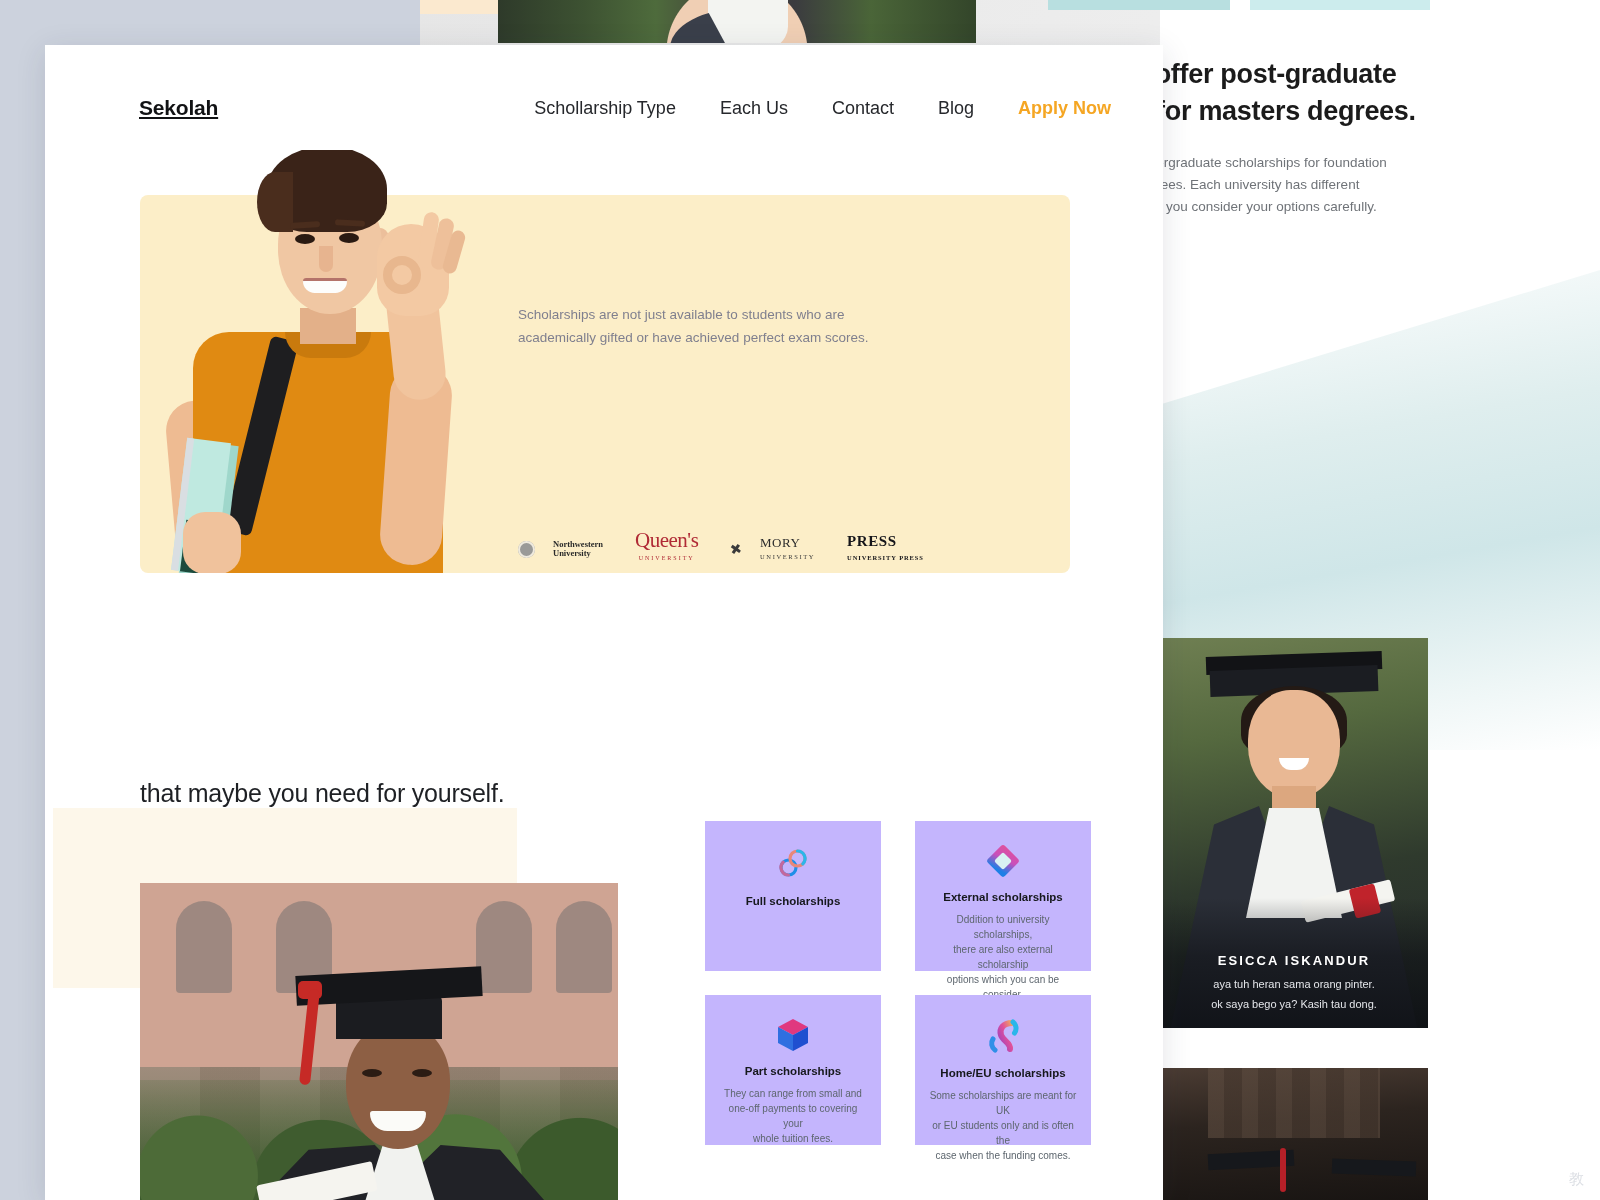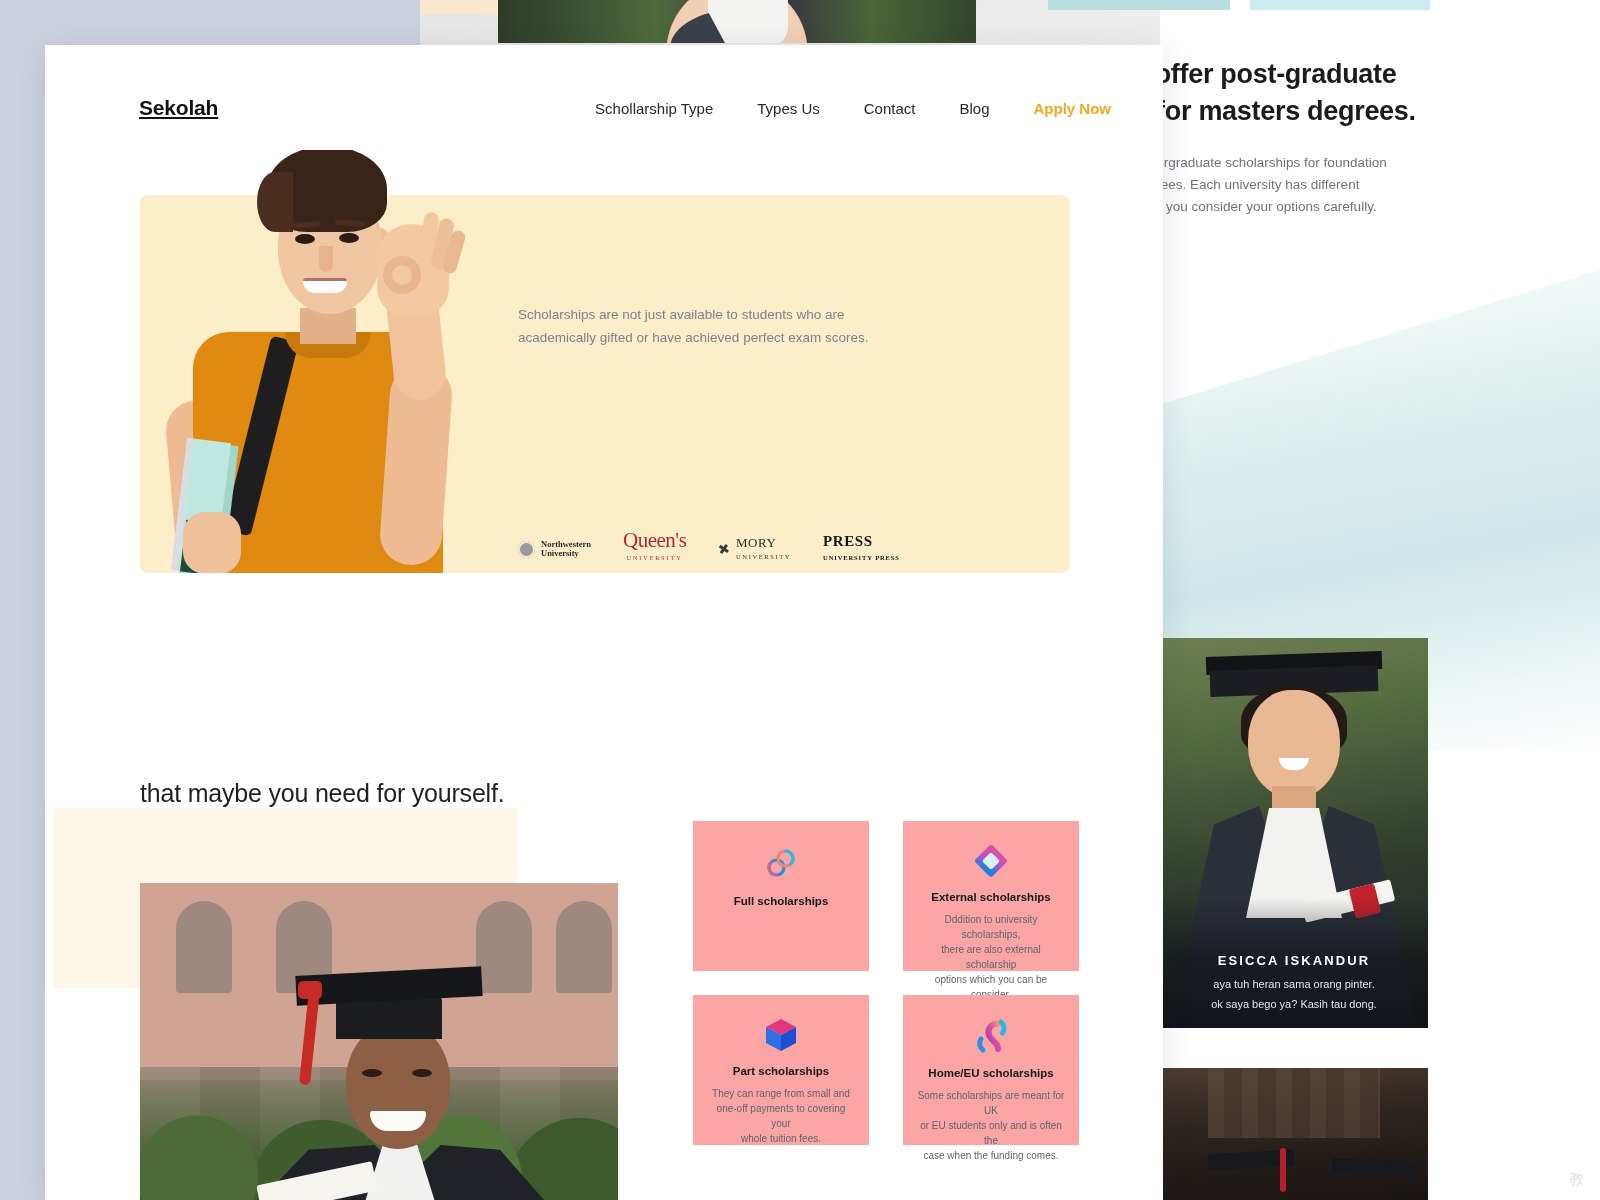--- a/index.html
+++ b/index.html
@@ -119,21 +119,21 @@
     background:#ffffff; overflow:hidden;
     box-shadow:0 6px 28px rgba(40,48,70,.13);
   }
 
   
   .nav { position:absolute; left:0; top:0; width:100%; height:126px; display:flex; align-items:center; }
   .brand {
     position:absolute; left:94px; font-size:21px; font-weight:700; color:#111214; letter-spacing:-.2px;
   }
   .nav-links { position:absolute; right:52px; display:flex; align-items:center; gap:44px; }
-  .nav-link { font-size:15px; color:#26282c; text-decoration:none; white-space:nowrap; }
+  .nav-link { font-size:18px; color:#26282c; text-decoration:none; white-space:nowrap; }
   .nav-link.cta { color:#f5a623; font-weight:700; }
 
   
   .hero {
     position:absolute; left:95px; top:150px; width:930px; height:378px;
     background:#fceec8; border-radius:8px;
   }
   .hero-photo { position:absolute; left:100px; top:105px; width:340px; height:423px; overflow:hidden; }
   .student{position:absolute;left:0;top:0;width:340px;height:423px;}
   .st-hair{position:absolute;left:122px;top:-4px;width:120px;height:86px;background:#3a2318;border-radius:54% 54% 36% 36%;}
@@ -164,21 +164,21 @@
   .st-hand-l{position:absolute;left:38px;top:362px;width:58px;height:62px;background:#f0c29c;border-radius:22px;}
 
   .hero-text { position:absolute; left:378px; top:80px; width:470px; }
   .hero-title {
     font-size:31px; line-height:47px; font-weight:700; color:#353257; letter-spacing:-.4px;
   }
   .hero-sub {
     margin-top:28px; font-size:13.5px; line-height:23px; color:#7f7f8e;
   }
   .logo-row { position:absolute; left:378px; top:335px; display:flex; align-items:center; gap:32px; }
-  .logo { display:flex; align-items:center; gap:6px; }
+  .logo { display:flex; align-items:center; gap:18px; }
   .nw-seal { width:17px;height:17px;border-radius:50%;background:#9a9a98;
              box-shadow:inset 0 0 0 2px #efeade; }
   .nw-txt { font-family:"Liberation Serif", serif; font-size:8.5px; line-height:9.5px; color:#2a2a2a; font-weight:700; }
   .queens { font-family:"Liberation Serif", serif; font-size:21px; color:#b02a35; line-height:20px; letter-spacing:-.5px; }
   .queens small { display:block; font-size:6px; letter-spacing:2px; color:#b02a35; text-align:center; margin-top:-2px;}
   .mory-mark { font-size:14px; color:#3a3a3a; transform:rotate(-10deg); }
   .mory { font-family:"Liberation Serif", serif; font-size:13px; color:#2b2b2b; line-height:13px; letter-spacing:.5px; }
   .mory small { display:block; font-size:6.5px; letter-spacing:1.6px; color:#3c3c3c; text-align:center; margin-top:1px; }
   .oxford { font-family:"Liberation Serif", serif; font-size:15px; font-weight:700; color:#15151a; line-height:15px; letter-spacing:.6px; }
   .oxford small { display:block; font-size:6.5px; letter-spacing:.9px; margin-top:1px; }
@@ -215,22 +215,22 @@
   .gp-eye-l{position:absolute;left:222px;top:186px;width:20px;height:8px;background:#2b1c14;border-radius:50%;}
   .gp-eye-r{position:absolute;left:272px;top:186px;width:20px;height:8px;background:#2b1c14;border-radius:50%;}
   .gp-smile{position:absolute;left:230px;top:228px;width:56px;height:20px;background:#fbfbf8;border-radius:4px 4px 26px 26px;}
   .gp-gown{position:absolute;left:96px;top:262px;width:330px;height:80px;background:#212227;clip-path:polygon(0 100%,22% 6%,42% 0,52% 40%,62% 0,80% 6%,100% 100%);}
   .gp-shirt{position:absolute;left:224px;top:262px;width:72px;height:60px;background:#f1f2ef;clip-path:polygon(26% 0,74% 0,100% 100%,0 100%);}
   .gp-paper{position:absolute;left:118px;top:290px;width:118px;height:30px;background:#f5f4ef;transform:rotate(-12deg);border-radius:3px;}
 
   
   .cards { position:absolute; left:648px; top:776px; display:grid; grid-template-columns:176px 176px; gap:24px 34px; }
   .card {
-    width:176px; height:150px; background:#fca5a5; padding:22px 14px 0;
-    display:flex; flex-direction:column; align-items:center;
+    width:176px; height:150px; background:#c4b5fd; padding:22px 14px 0;
+    display:flex; flex-direction:column; align-items:center;margin-left:12px;
   }
   .card-icon { width:40px; height:40px; display:flex; align-items:center; justify-content:center; }
   .card-title { margin-top:12px; font-size:11.5px; font-weight:700; color:#16181c; }
   .card-desc { margin-top:9px; font-size:10px; line-height:15px; color:#5d666e; text-align:center; }
 </style>
 </head>
 <body>
 
 <div id="bg-layer">
   <div class="bg-sheet"></div>
@@ -287,21 +287,21 @@
     <span class="wm-cn">教</span>
   </div>
 </div>
 
 <div id="sheet">
 
   <div class="nav">
     <a class="brand" href="#">Sekolah</a>
     <nav class="nav-links">
       <a class="nav-link" href="#">Schollarship Type</a>
-      <a class="nav-link" href="#">Types Us</a>
+      <a class="nav-link" href="#">Each Us</a>
       <a class="nav-link" href="#">Contact</a>
       <a class="nav-link" href="#">Blog</a>
       <a class="nav-link cta" href="#">Apply Now</a>
     </nav>
   </div>
 
   <div class="hero">
     <div class="hero-text">
       <div class="hero-sub">
         <span>Scholarships are not just available to students who are</span><br>

